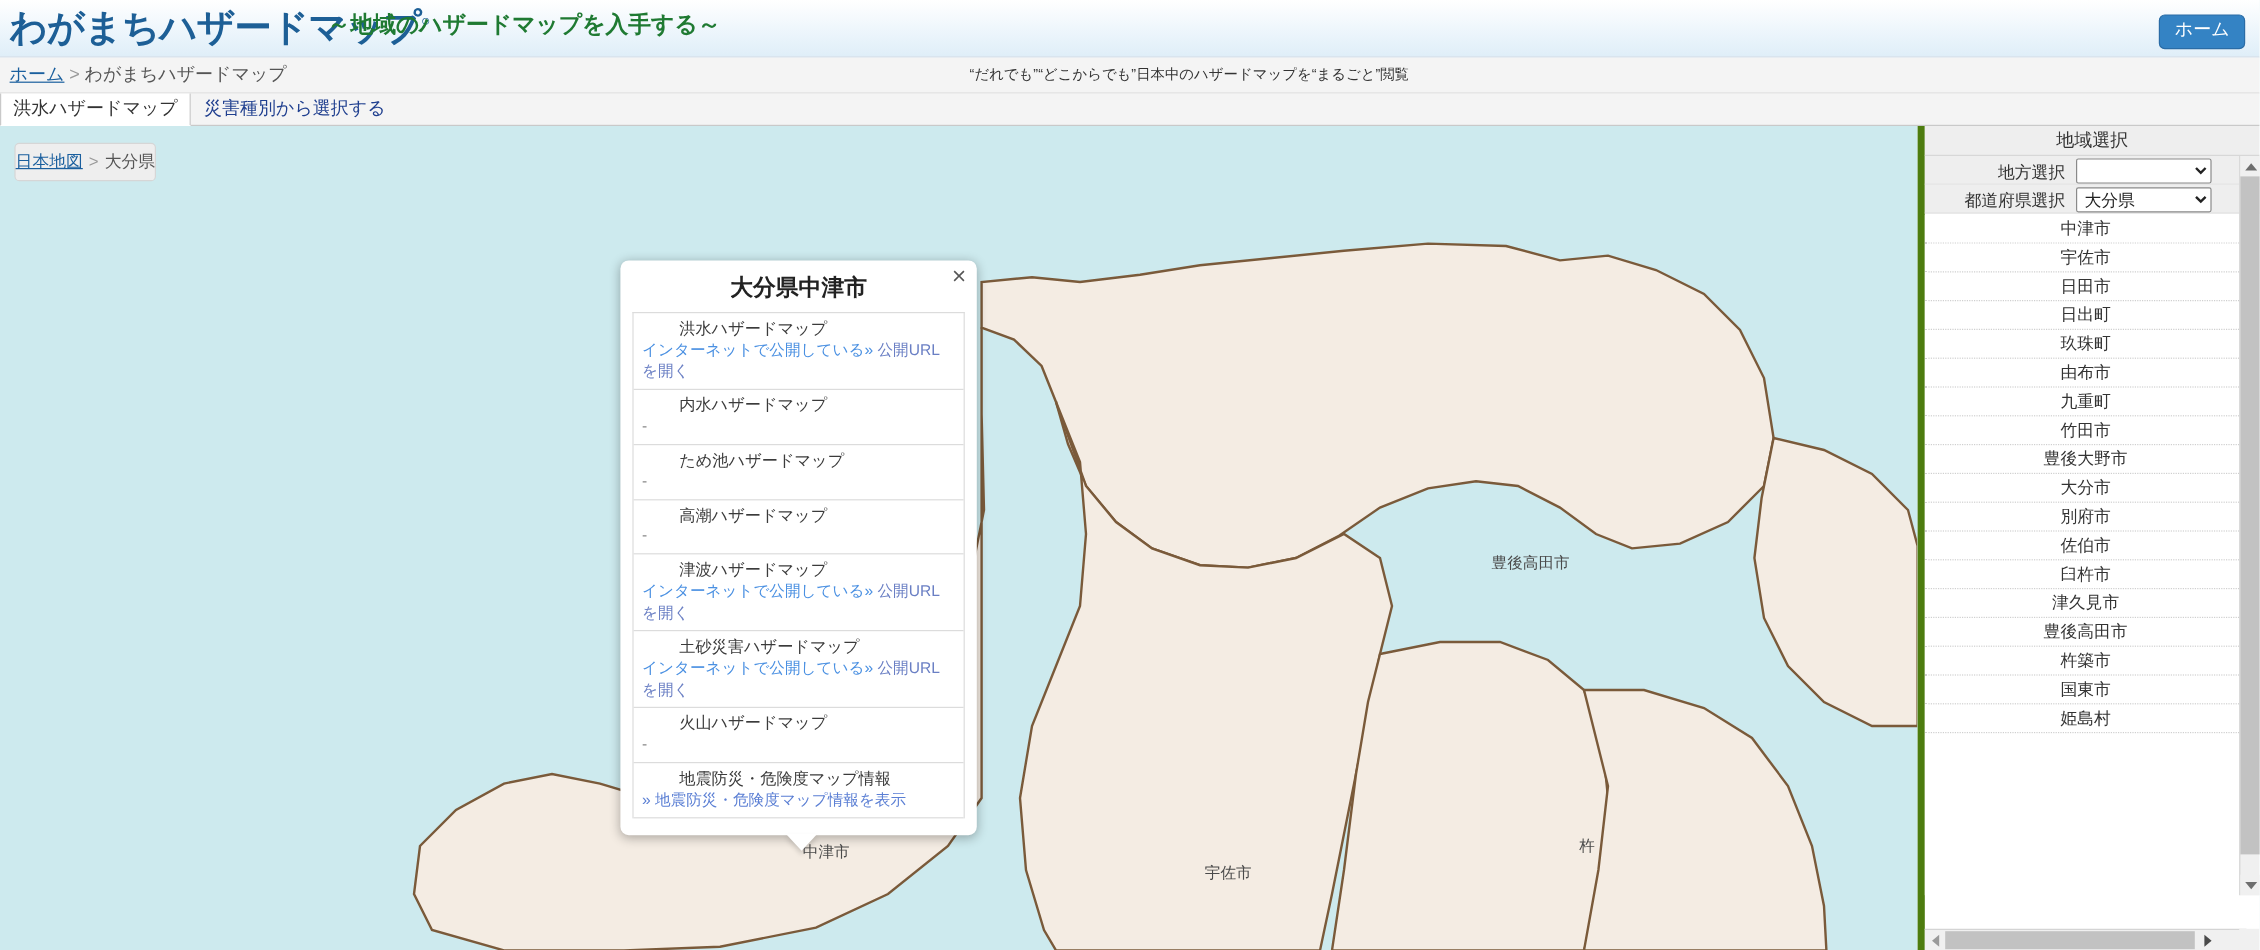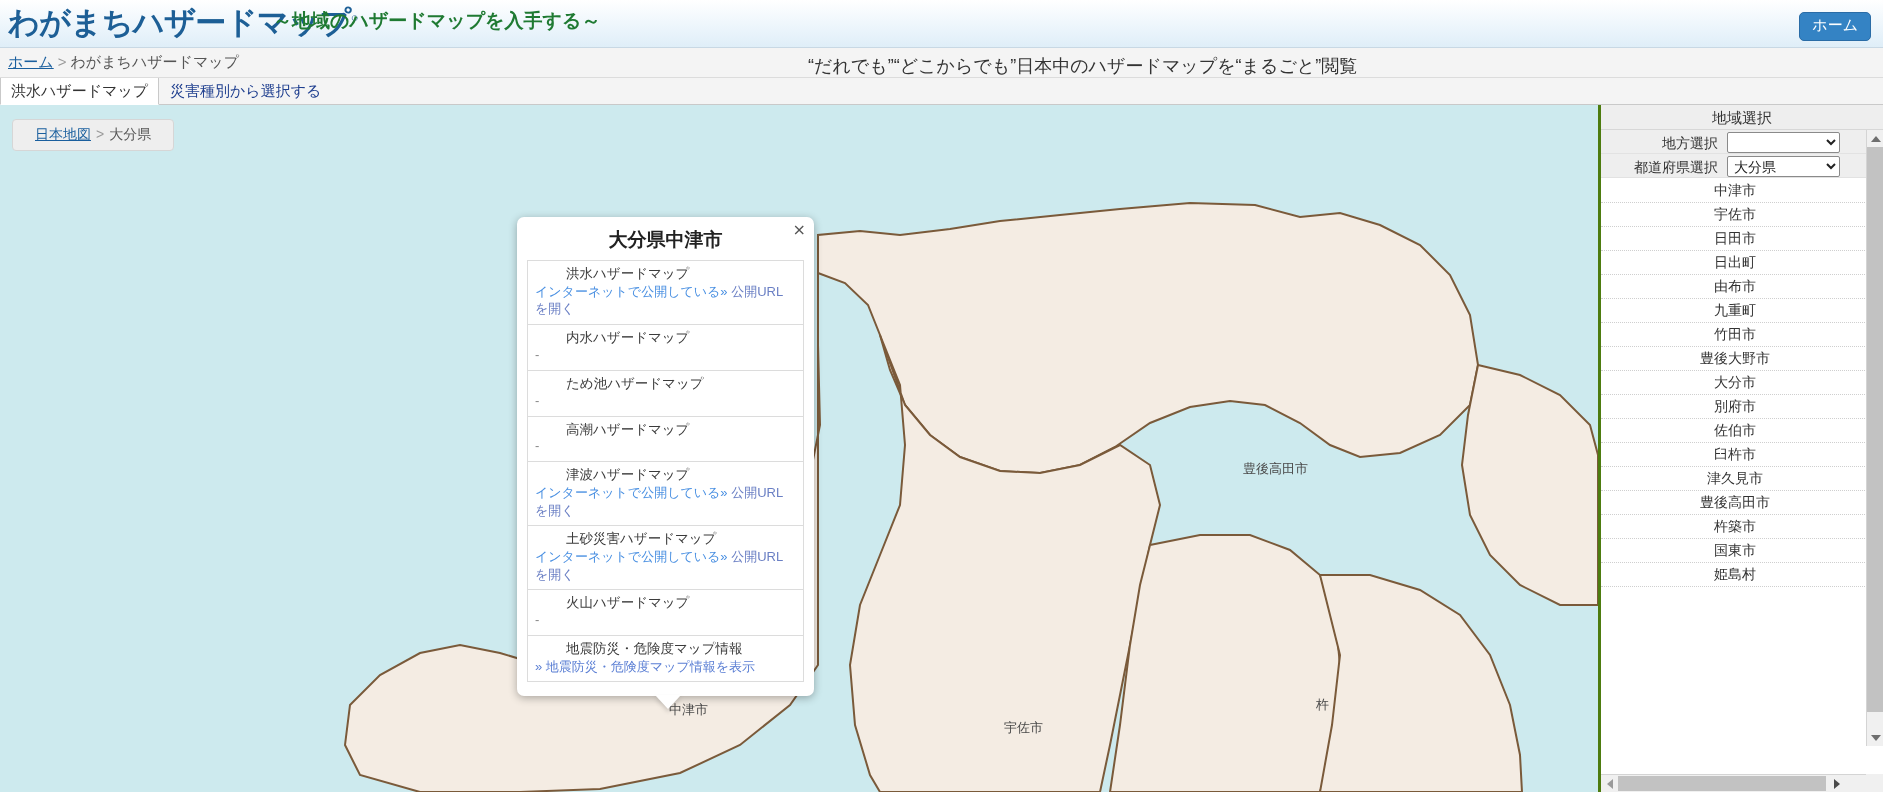--- a/index.html
+++ b/index.html
@@ -59,21 +59,21 @@
     position: absolute; left: 8px; top: 5px;
     font-size: 15px; color: #555555;
     white-space: nowrap;
   }
   .crumb a {
     color: #1a5f9e; text-decoration: underline; cursor: pointer;
   }
   .crumb .sep { color: #9a9a9a; margin: 0 4px; }
   .crumb-tag {
     position: absolute; left: 808px; top: 6px;
-    font-size: 18px; color: #333333; white-space: nowrap;
+    font-size: 12px; color: #333333; white-space: nowrap;
   }
 
   
   .tabbar {
     position: absolute; left: 0; top: 78px;
     width: 1883px; height: 27px;
     background: #f4f4f4;
     border-bottom: 1px solid #c9c9c9;
   }
   .tab {
@@ -104,21 +104,21 @@
     width: 1598px; height: 687px;
     background: #cdeaee;
     overflow: hidden;
   }
   .map-svg { position: absolute; left: 0; top: 0; }
   .map-crumb {
     position: absolute; left: 12px; top: 14px;
     background: #eeeeee;
     border: 1px solid #d6d6d6;
     border-radius: 4px;
-    padding: 6px 22px;
+    padding: 6px 0;
     font-size: 14px;
     color: #555555;
     white-space: nowrap;
   }
   .map-crumb a { color: #1a5f9e; text-decoration: underline; cursor: pointer; }
   .map-crumb .sep { color: #9a9a9a; margin: 0 5px; }
 
   .city-label {
     position: absolute;
     font-size: 13px;
@@ -190,21 +190,21 @@
     border-right: 13px solid transparent;
     border-top: 14px solid #ffffff;
     filter: drop-shadow(0 3px 2px rgba(0,0,0,0.16));
   }
 
   
   .sidebar {
     position: absolute; left: 1598px; top: 105px;
     width: 285px; height: 687px;
     background: #ffffff;
-    border-left: 3px solid #4d7c0f;
+    border-left: 6px solid #4d7c0f;
   }
   .sb-title {
     height: 25px; line-height: 25px;
     text-align: center;
     font-size: 15px; color: #333333;
     background: #eeeeee;
     border-bottom: 1px solid #d7d7d7;
   }
   .sb-row {
     display: flex; align-items: flex-end;
@@ -425,20 +425,21 @@
       <select>
         <option>大分県</option>
       </select>
     </div>
 
     <div class="sb-list" id="city-list">
         <div class="sb-item">中津市</div>
         <div class="sb-item">宇佐市</div>
         <div class="sb-item">日田市</div>
         <div class="sb-item">日出町</div>
+        <div class="sb-item">玖珠町</div>
         <div class="sb-item">由布市</div>
         <div class="sb-item">九重町</div>
         <div class="sb-item">竹田市</div>
         <div class="sb-item">豊後大野市</div>
         <div class="sb-item">大分市</div>
         <div class="sb-item">別府市</div>
         <div class="sb-item">佐伯市</div>
         <div class="sb-item">臼杵市</div>
         <div class="sb-item">津久見市</div>
         <div class="sb-item">豊後高田市</div>

